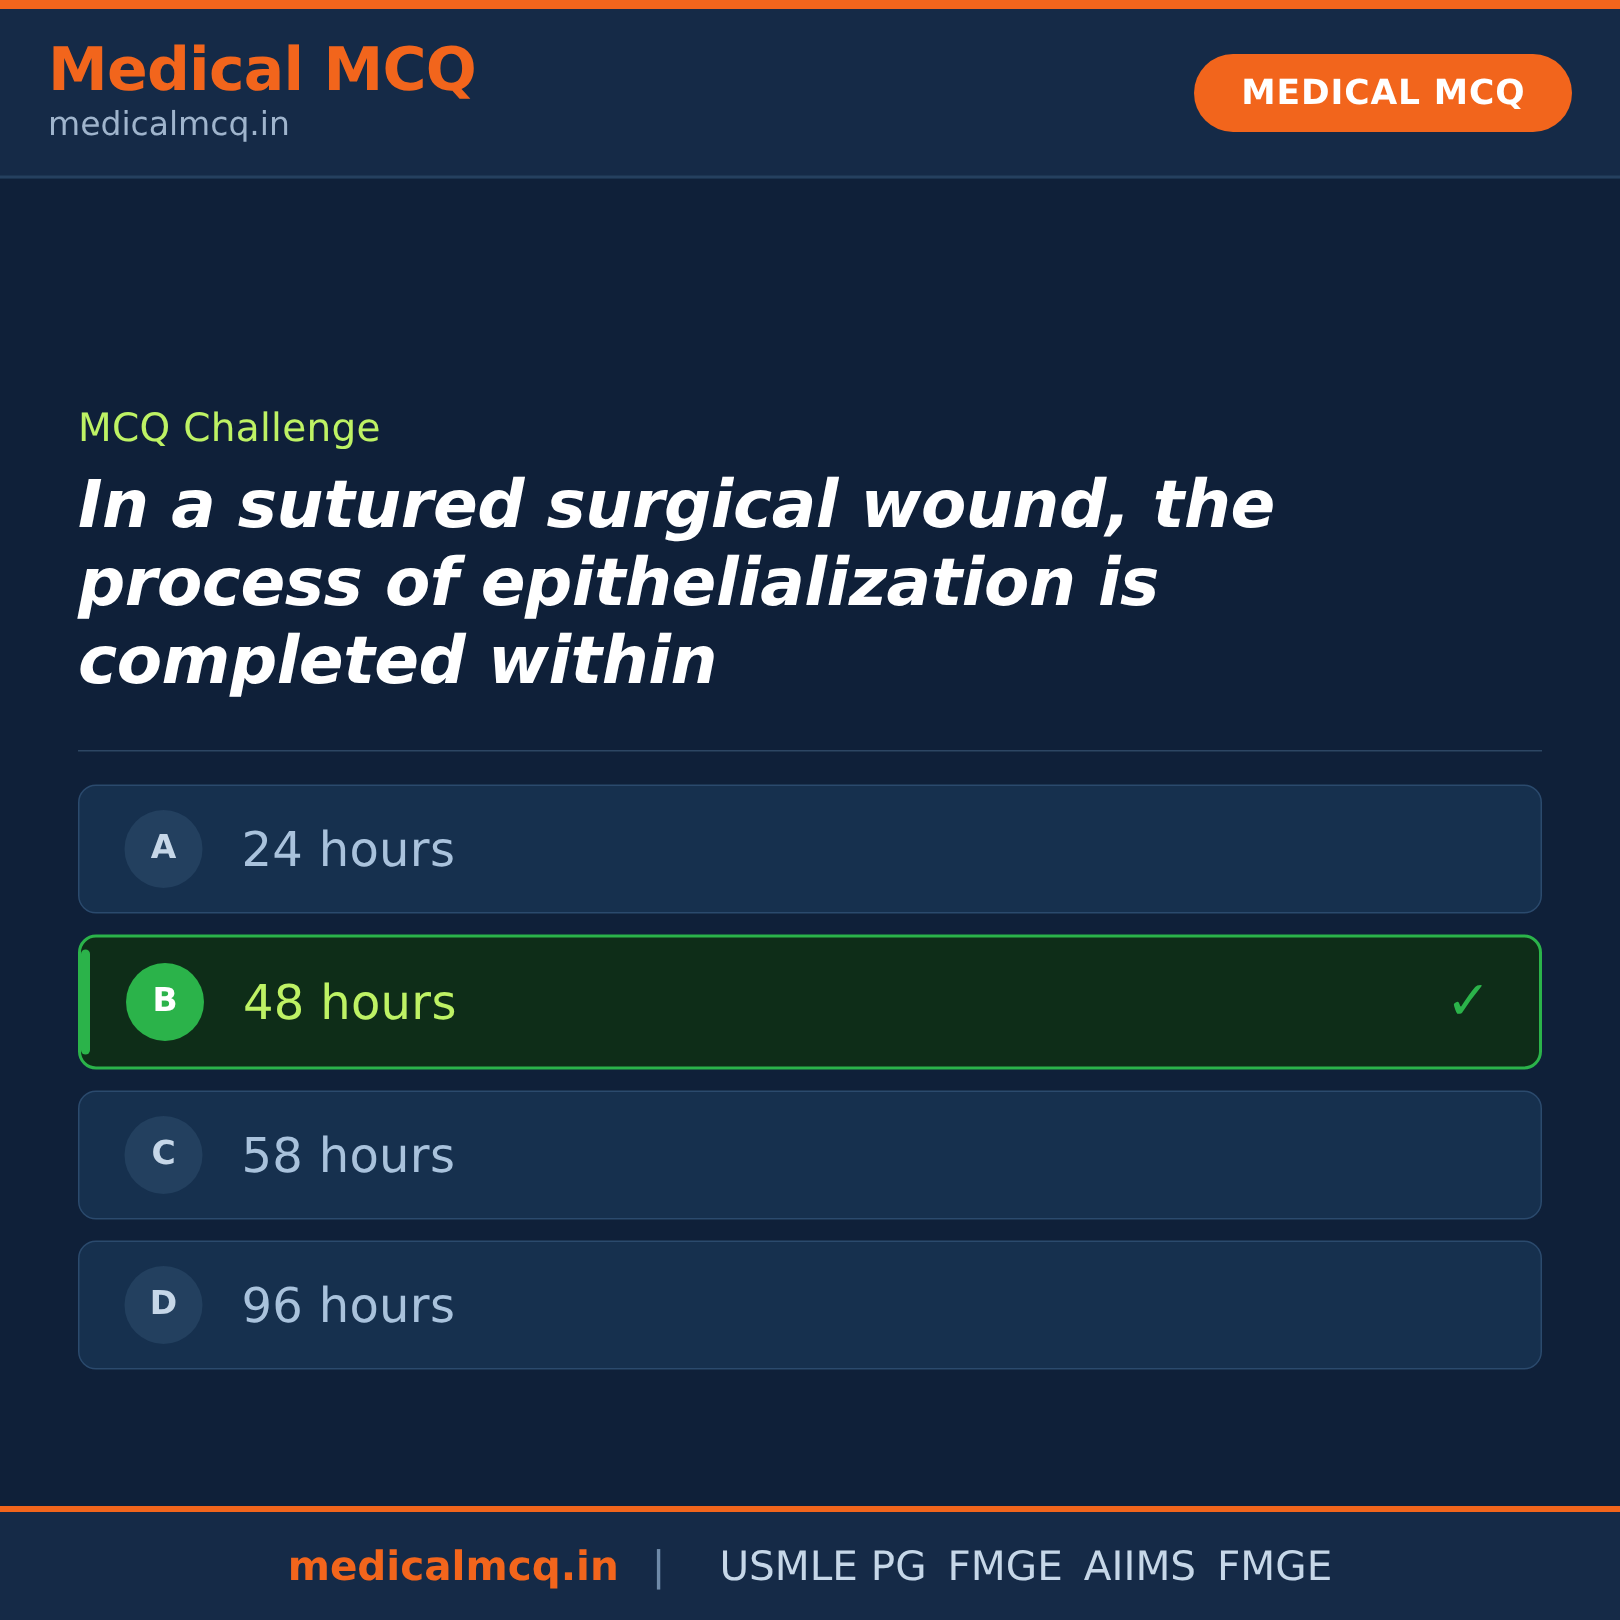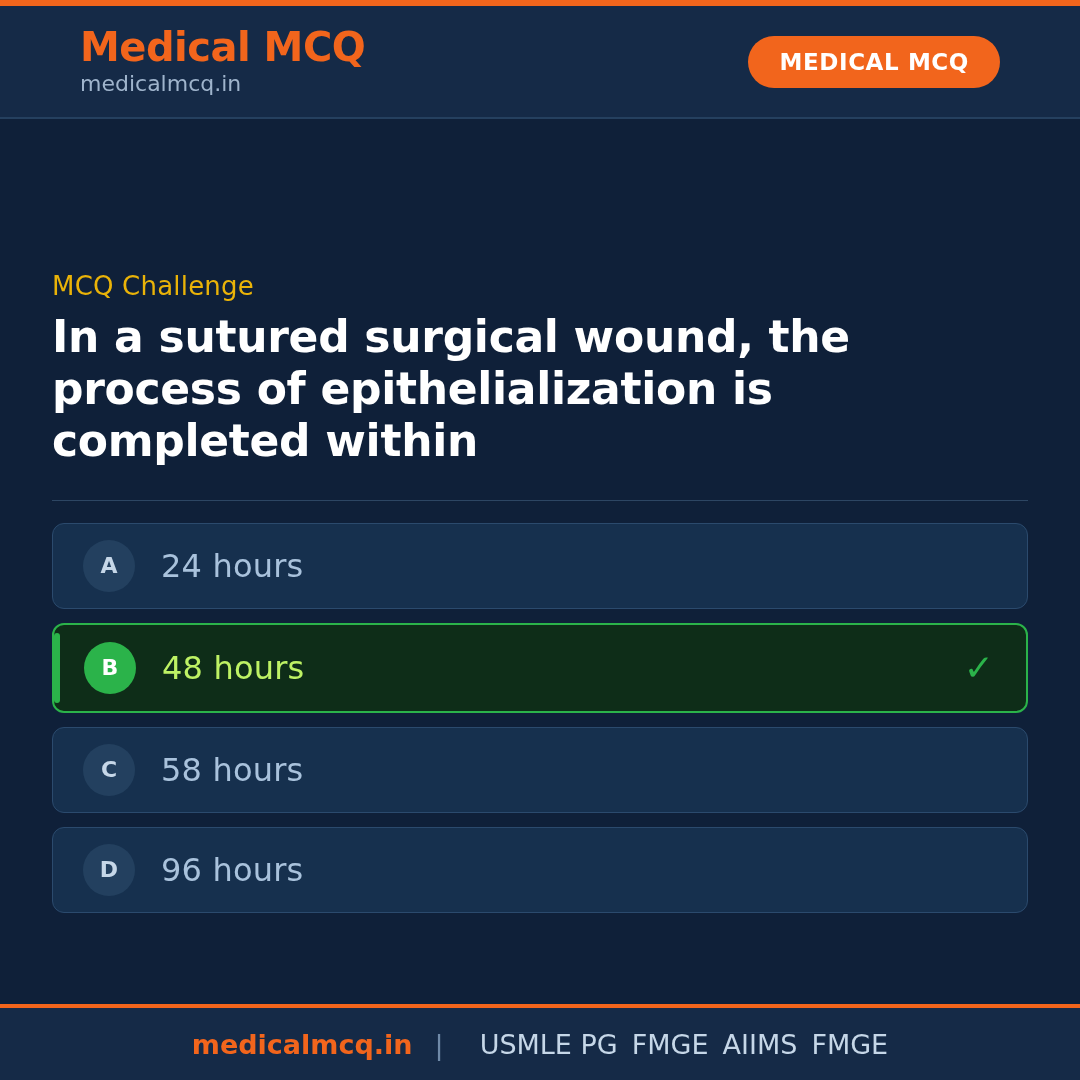--- a/index.html
+++ b/index.html
@@ -29,21 +29,21 @@
     width: 100%;
     flex: none;
   }
   .header {
     height: 113px;
     background: #152a47;
     border-bottom: 2px solid #25405f;
     display: flex;
     align-items: center;
     justify-content: space-between;
-    padding: 0 80px;
+    padding: 0 32px;
     box-sizing: border-box;
     flex: none;
   }
   .brand-block {
     display: flex;
     flex-direction: column;
     justify-content: center;
   }
   .brand-title {
     font-size: 40px;
@@ -68,34 +68,35 @@
     border-radius: 30px;
   }
   
   .main {
     flex: 1 1 auto;
     padding: 0 52px;
     box-sizing: border-box;
     position: relative;
   }
   .kicker {
-    color: #eab308;
+    color: #bef264;
     font-size: 26px;
     margin-top: 152px;
     margin-bottom: 10px;
     letter-spacing: 0.2px;
   }
   .question {
     color: #ffffff;
     font-size: 44px;
     font-weight: bold;
     line-height: 1.18;
     letter-spacing: -0.3px;
     max-width: 960px;
     margin: 0;
+    font-style: italic;
   }
   .divider {
     height: 1px;
     background: #2d4663;
     margin: 33px 0 22px 0;
     width: 976px;
   }
   
   .options {
     display: flex;

